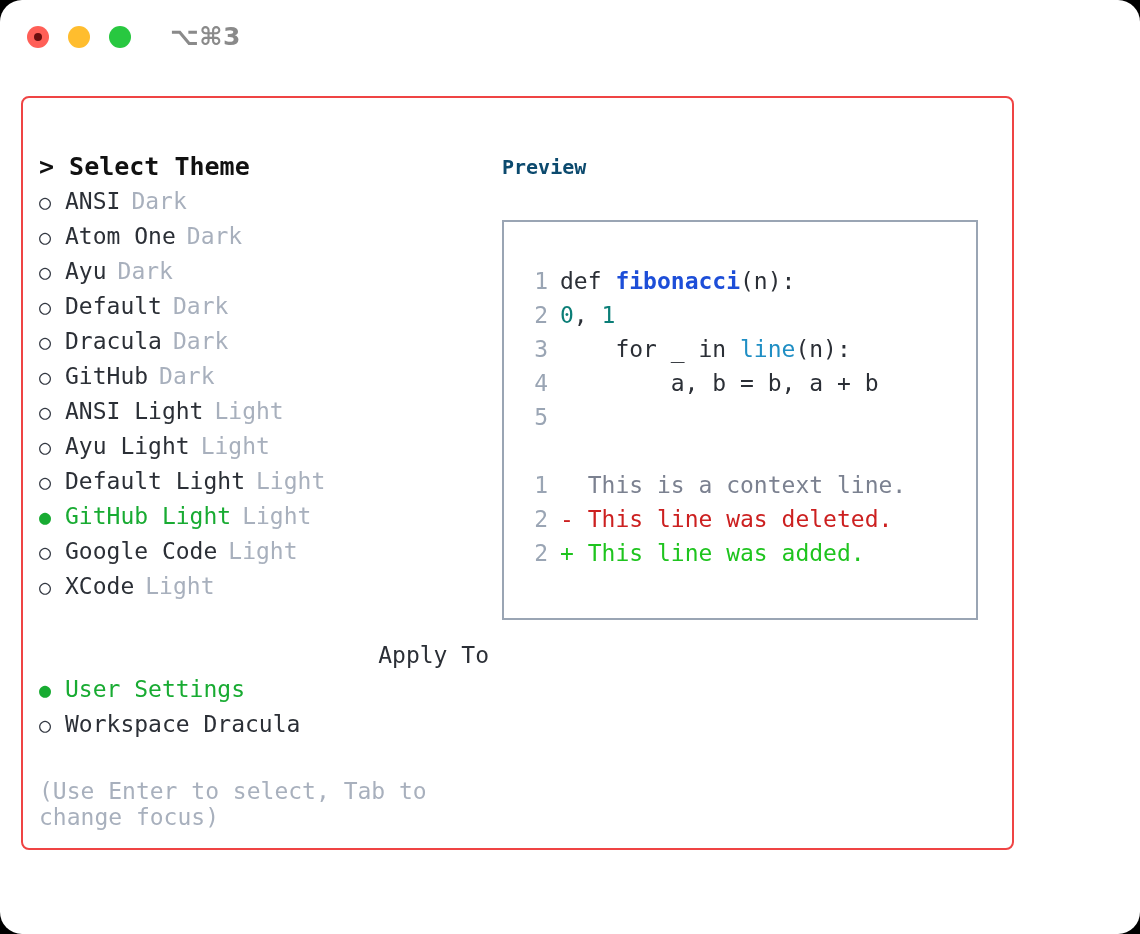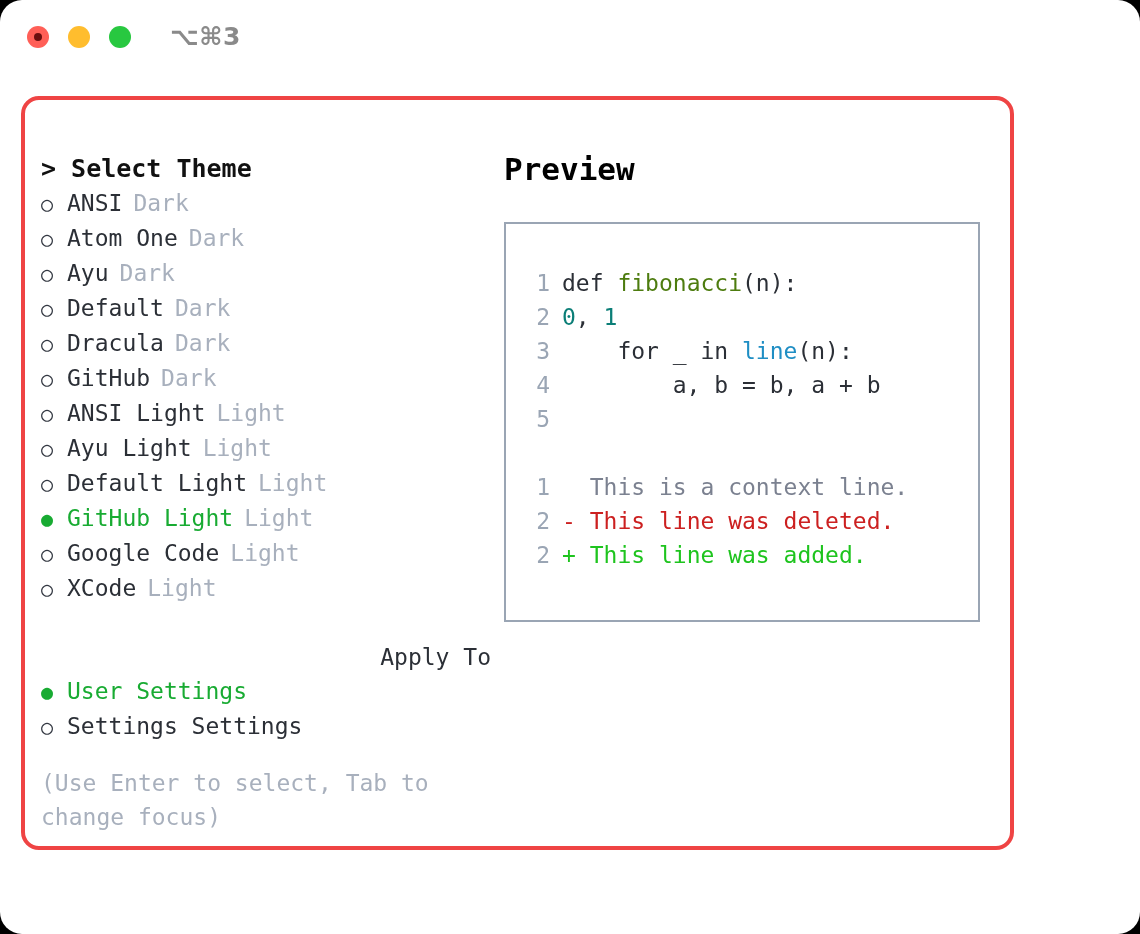--- a/index.html
+++ b/index.html
@@ -72,22 +72,22 @@
     white-space: pre;
   }
 
   
   #panel {
     position: absolute;
     left: 21px;
     top: 96px;
     width: 993px;
     height: 754px;
-    border: 4px solid #ef4444;
-    border-radius: 18px;
+    border: 2px solid #ef4444;
+    border-radius: 8px;
     box-sizing: border-box;
     background: #ffffff;
   }
 
   #columns {
     position: absolute;
     left: 0; top: 0;
     width: 100%;
     height: 100%;
   }
@@ -130,39 +130,39 @@
   .apply-head {
     font-size: 23px;
     color: #2b2f36;
     line-height: 34px;
     padding-left: 28px;
     white-space: pre;
     text-align: right;
   }
   .spacer-row { height: 34px; }
   #hint {
-    margin-top: 22px;
-    font-size: 23px;
-    line-height: 34px;
+    margin-top: 36px;
+    font-size: 23px;
+    line-height: 26px;
     color: #a8b0bd;
     width: 400px;
     white-space: pre-wrap;
   }
 
   
   #right-col {
     position: absolute;
     left: 479px;
     top: 52px;
     width: 500px;
   }
   #preview-title {
-    font-size: 31px;
+    font-size: 20px;
     font-weight: bold;
-    color: #000000;
+    color: #0c4a6e;
     line-height: 34px;
     white-space: pre;
   }
   #preview-box {
     margin-top: 36px;
     width: 476px;
     height: 400px;
     border: 2px solid #9aa5b4;
     box-sizing: border-box;
     background: #ffffff;
@@ -181,21 +181,21 @@
   }
   .gutter {
     display: inline-block;
     width: 28px;
     flex: 0 0 28px;
     color: #9aa5b4;
     text-align: right;
     margin-right: 12px;
   }
   .code-text { color: #2b2f36; }
-  .tok-fn   { color: #4d7c0f; font-weight: normal; }
+  .tok-fn   { color: #1d4ed8; font-weight: bold; }
   .tok-num  { color: #0b7e77; }
   .tok-call { color: #1f8ec4; }
   .diff-gap { height: 34px; }
   .diff-context { color: #7b8190; }
   .diff-del     { color: #cc2020; }
   .diff-add     { color: #1ec41e; }
 </style>
 </head>
 <body>
 
@@ -230,21 +230,21 @@
             <div class="row"><span class="marker">○</span><span class="label">Google Code</span><span class="variant">Light</span></div>
             <div class="row"><span class="marker">○</span><span class="label">XCode</span><span class="variant">Light</span></div>
           </div>
 
         <div class="spacer-row"></div>
 
         <div class="apply-head">Apply To</div>
 
         <div id="apply-list">
             <div class="row selected"><span class="marker on">●</span><span class="label">User Settings</span></div>
-            <div class="row"><span class="marker">○</span><span class="label">Settings Settings</span></div>
+            <div class="row"><span class="marker">○</span><span class="label">Workspace Dracula</span></div>
           </div>
 
         <div id="hint">(Use Enter to select, Tab to change focus)</div>
       </div>
 
       <div id="right-col">
         <div id="preview-title">Preview</div>
 
         <div id="preview-box">
           <div id="code">

